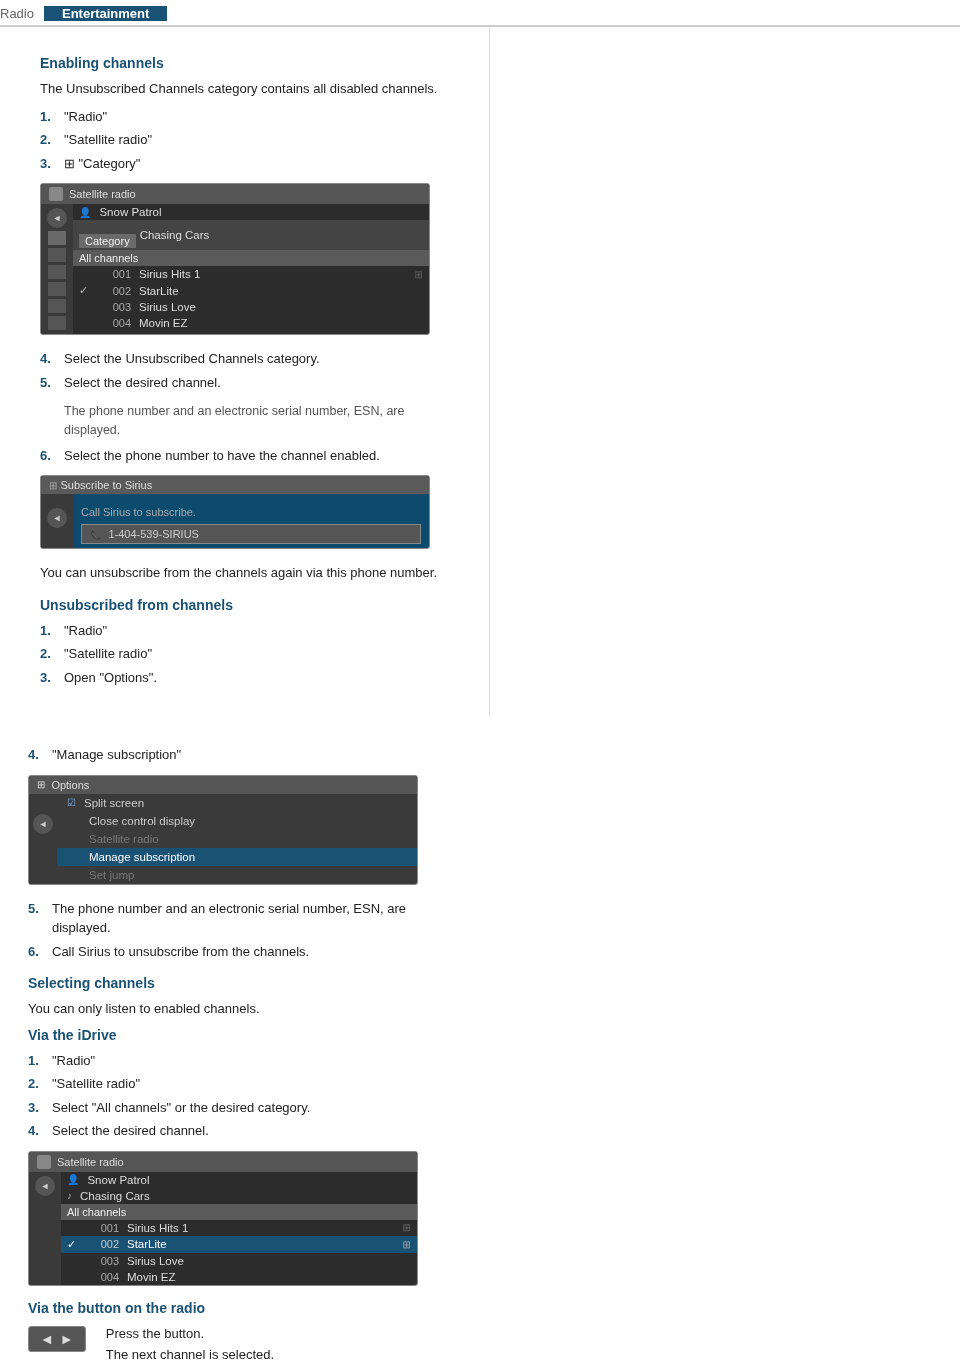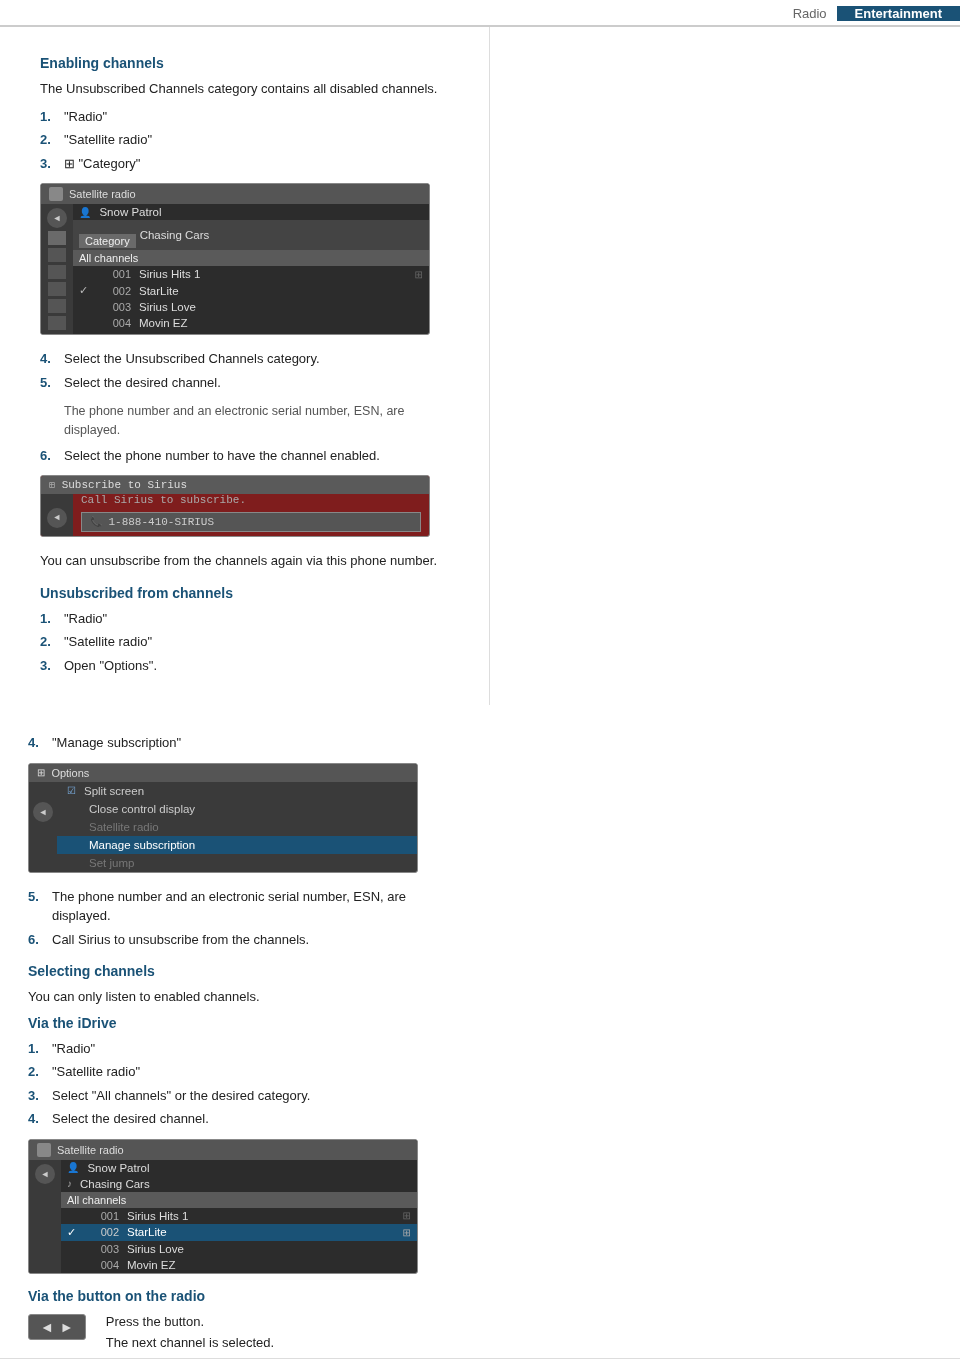--- a/index.html
+++ b/index.html
@@ -9,21 +9,20 @@
       background: #fff;
       color: #222;
       width: 960px;
       min-height: 1362px;
       position: relative;
     }
 
     
     .header {
       display: flex;
-      justify-content: flex-end;
       align-items: center;
       border-bottom: 2px solid #ccc;
       padding: 6px 0 4px 0;
       margin-bottom: 0;
     }
     .header-radio {
       color: #666;
       font-size: 13px;
       padding-right: 10px;
     }
@@ -192,22 +191,21 @@
       background: #555;
       display: flex;
       align-items: center;
       justify-content: center;
       color: #ccc;
       font-size: 9px;
     }
 
     
     .ss-subscribe {
-      background: #7f1d1d;
-      font-family: Liberation Mono, monospace;
+      background: #0c4a6e;
     }
     .ss-subscribe .ss-title-bar2 {
       background: #5a5a5a;
       color: #ddd;
       font-size: 11px;
       padding: 3px 8px;
     }
     .ss-body-text {
       color: #aaa;
       font-size: 11px;
@@ -398,24 +396,24 @@
       <div class="screenshot ss-subscribe" style="width:390px;">
         <div class="ss-title-bar2" style="background:#5a5a5a;color:#ddd;font-size:11px;padding:3px 8px;">
           <span style="font-size:10px;color:#aaa;">⊞</span>
           <span>Subscribe to Sirius</span>
         </div>
         <div class="ss-layout">
           <div class="ss-left-nav" style="width:32px;">
             <div class="nav-btn" style="margin-top:10px;">◄</div>
           </div>
           <div class="ss-right-content">
-            <p class="ss-body-text" style="padding-top:0;">Call Sirius to subscribe.</p>
+            <p class="ss-body-text" style="padding-top:12px;">Call Sirius to subscribe.</p>
             <div class="ss-phone-row">
               <span class="ss-phone-icon">📞</span>
-              <span>1-888-410-SIRIUS</span>
+              <span>1-404-539-SIRIUS</span>
             </div>
           </div>
         </div>
       </div>
 
       <p class="body-text">You can unsubscribe from the channels again via this phone number.</p>
     </div>
 
     <div style="margin-top:14px;">
       <div class="section-title">Unsubscribed from channels</div>

